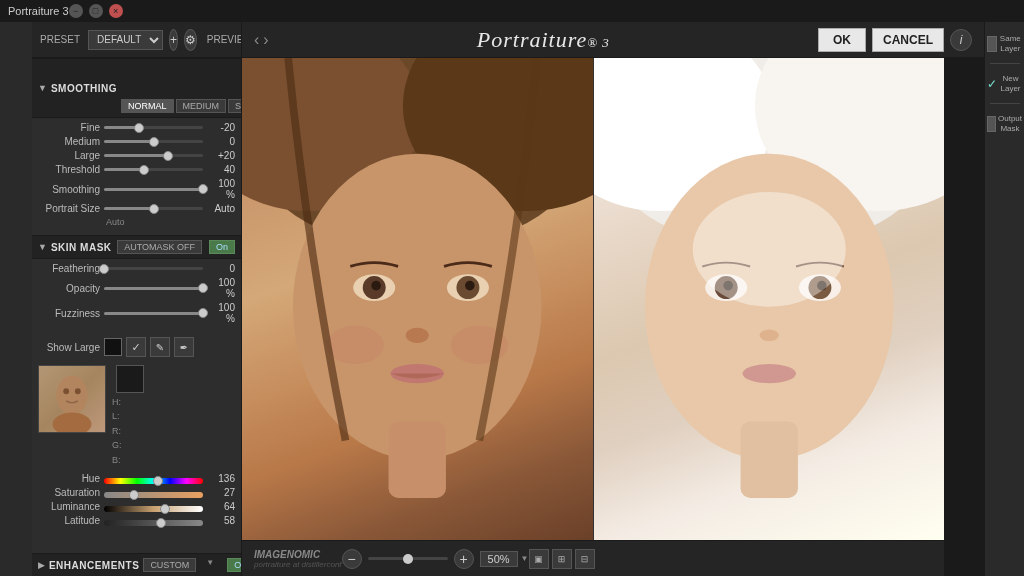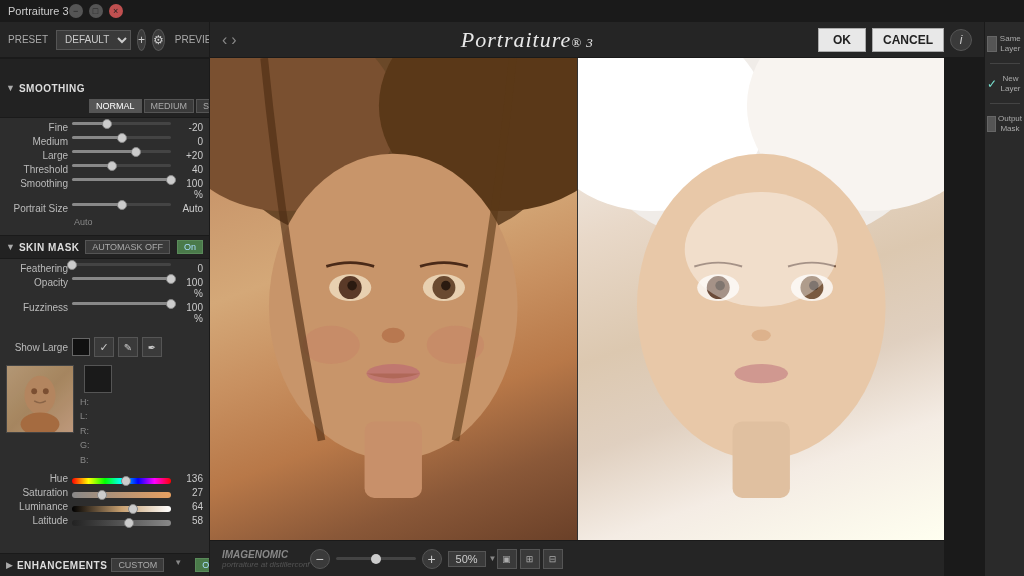--- a/index.html
+++ b/index.html
@@ -28,20 +28,21 @@
       background: #555;
       border-radius: 50%;
       display: flex; align-items: center; justify-content: center;
       font-size: 9px; cursor: pointer; color: #222;
     }
 
     
     #main {
       display: flex;
       height: calc(576px - 22px);
+      padding-left: 32px;
     }
 
     
     #left-panel {
       width: 210px;
       background: #2d2d2d;
       display: flex;
       flex-direction: column;
       border-right: 1px solid #1a1a1a;
       overflow-y: auto;
@@ -102,21 +103,21 @@
       color: #aaa;
       cursor: pointer;
       margin-top: 36px;
     }
     .mode-btn.active { background: #555; color: #fff; }
 
     
     .sliders-container { padding: 4px 6px 6px 6px; flex-shrink: 0; }
     .slider-row {
       display: flex;
-      align-items: flex-start;
+      align-items: center;
       margin-bottom: 3px;
       gap: 4px;
     }
     .slider-label {
       width: 62px;
       font-size: 10px;
       color: #bbb;
       text-align: right;
       flex-shrink: 0;
     }

